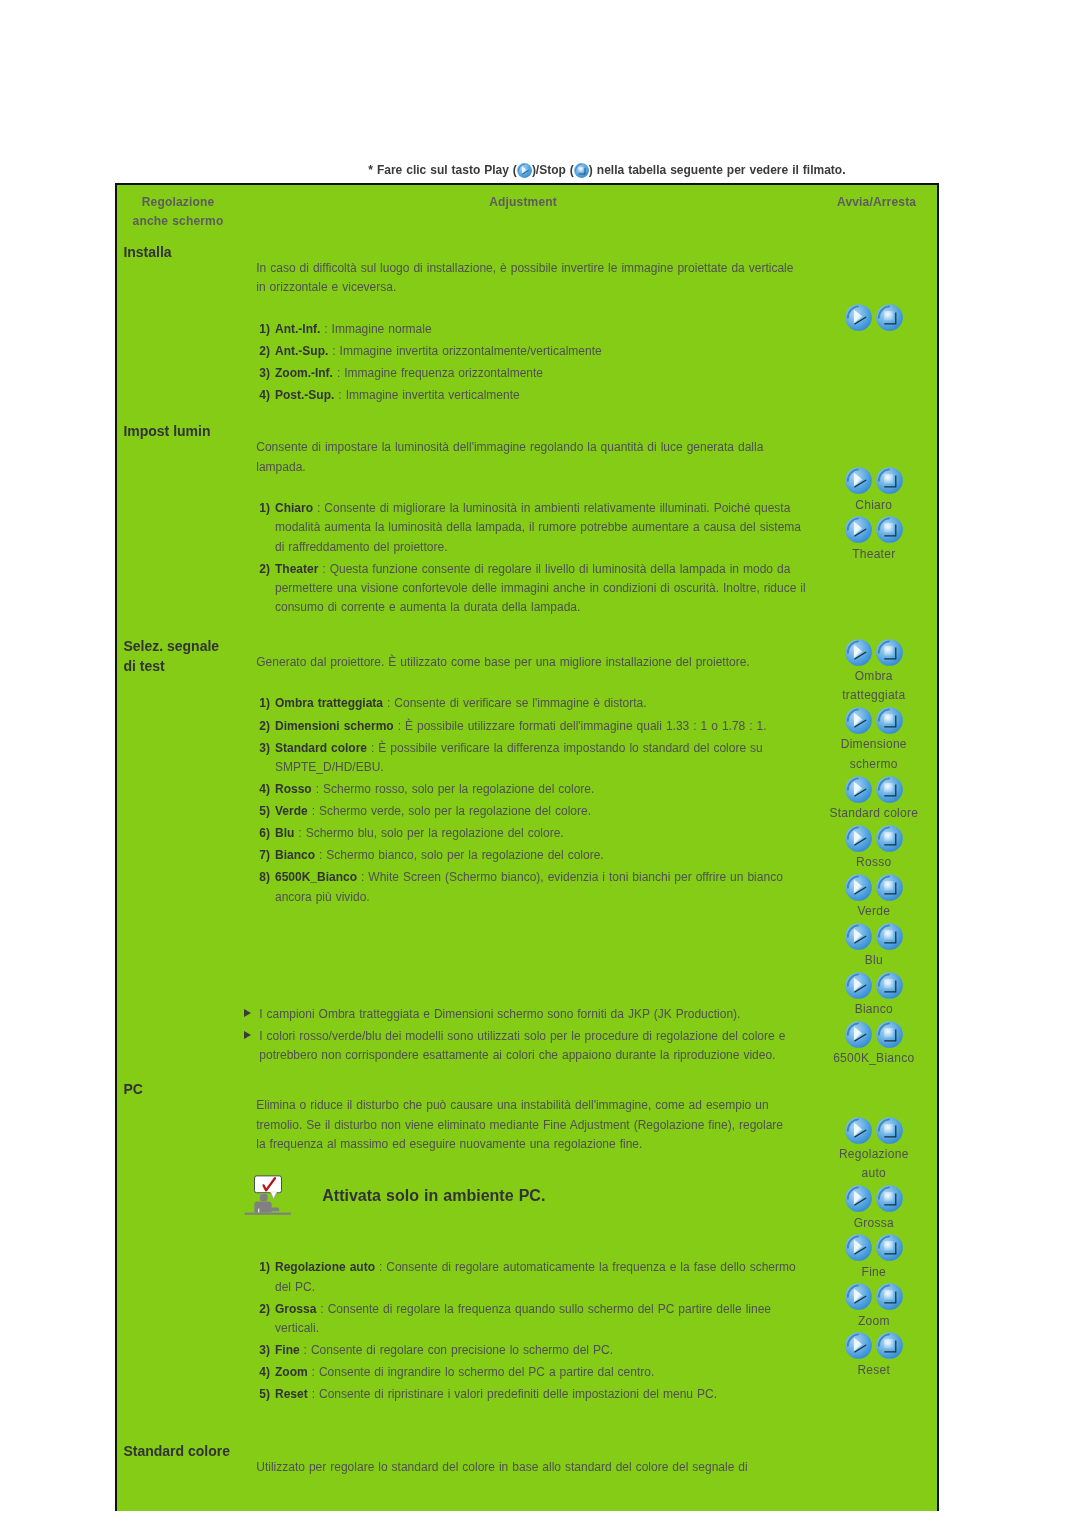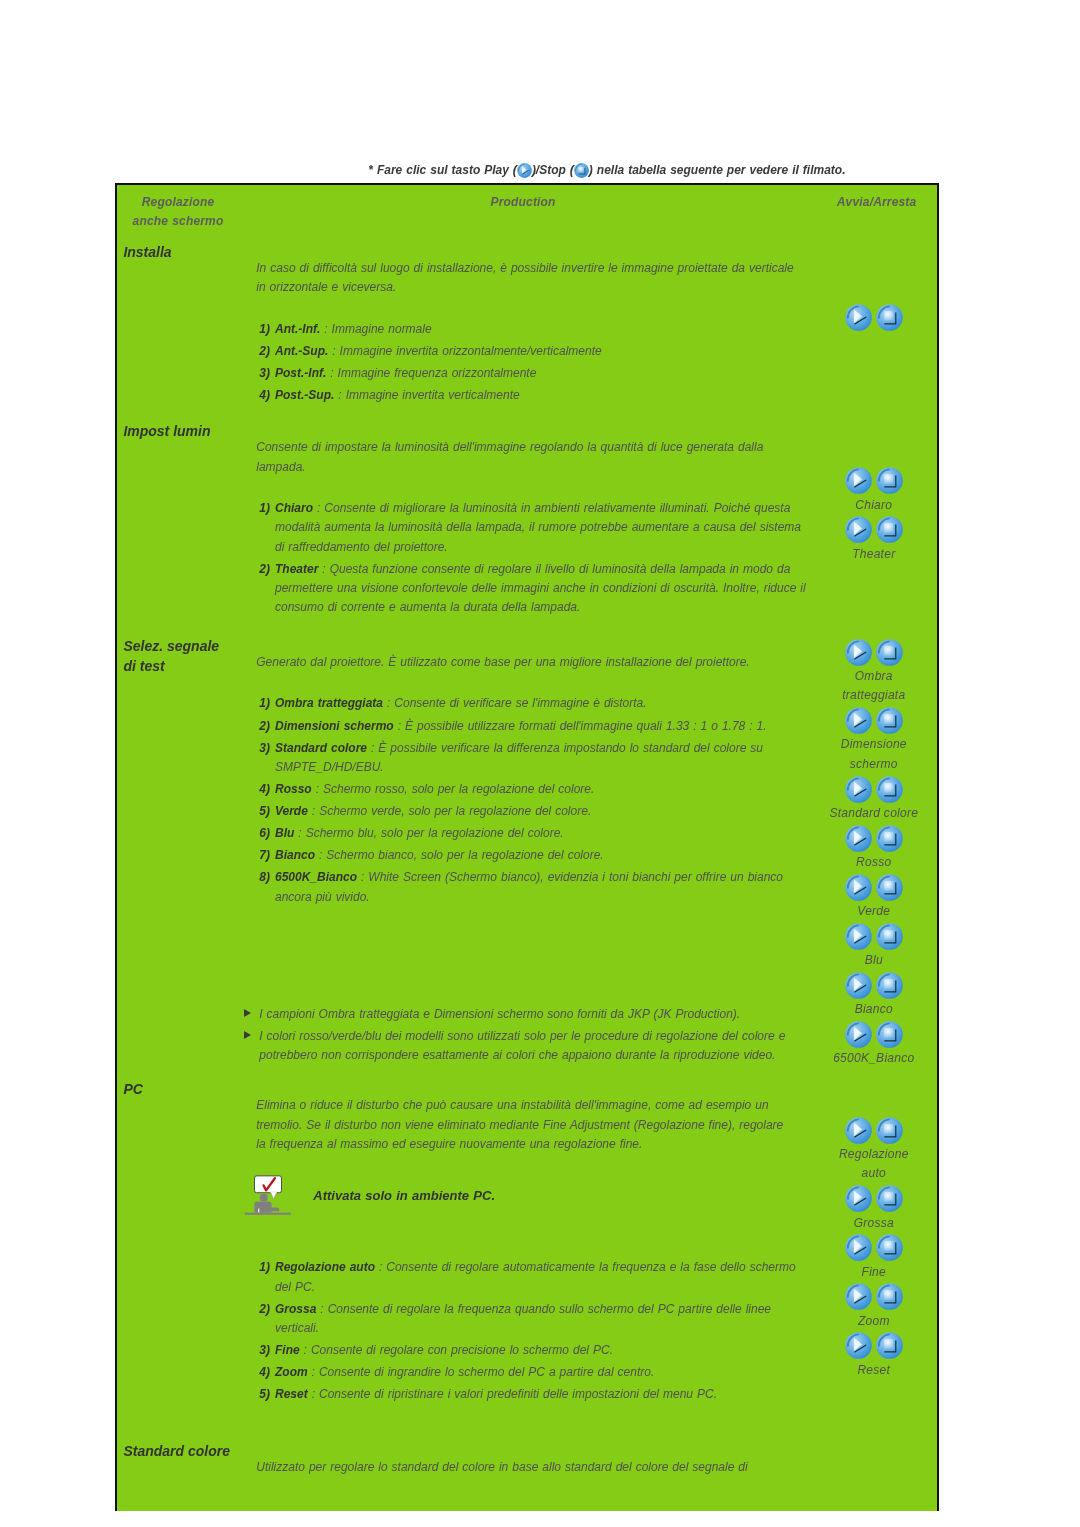--- a/index.html
+++ b/index.html
@@ -1,18 +1,18 @@
 <!DOCTYPE html>
 <html><head>
 <meta charset="utf-8">
 <title>Regolazione dello schermo</title>
 <style>
   html,body{margin:0;padding:0;background:#ffffff;}
   body{font-family:"Liberation Sans", sans-serif;color:#4c4c4c;font-size:12px;}
-  .page{position:relative;width:1080px;height:1527px;overflow:hidden;background:#fff;font-style:italic;}
+  .page{position:relative;width:1080px;height:1527px;overflow:hidden;background:#fff;}
 
   .note-line{position:absolute;left:115px;top:161px;width:730.5px;text-align:right;
              font-size:12px;font-weight:bold;color:#3a3a3a;white-space:nowrap;
              word-spacing:0.65px;line-height:19px;}
   .note-line .ico{display:inline-block;vertical-align:-3.6px;line-height:0;word-spacing:0;}
   .note-line .ico svg{filter:blur(0.2px);}
 
   .tbl{position:absolute;left:115px;top:183.2px;width:824px;
        border:2.5px solid #111111;border-bottom:none;
        box-sizing:border-box;background:#84cc16;}
@@ -50,21 +50,21 @@
   table.main > tbody > tr > td.dc2{padding-bottom:6.8px;}
   table.main > tbody > tr > td.dc3{padding-bottom:30.9px;}
   table.main > tbody > tr > td.dc4{padding-bottom:18px;}
   .rcell.rc0 .btnpair:first-child{margin-top:59.4px;}
   .rcell.rc1 .btnpair:first-child{margin-top:43.4px;}
   .rcell.rc2 .btnpair:first-child{margin-top:0px;}
   .rcell.rc3 .btnpair:first-child{margin-top:35.1px;}
 
   .note-box{position:relative;height:44px;margin:17.7px 0 42.5px 0;}
   .note-box .nicon{position:absolute;left:2.1px;top:0;line-height:0;}
-  .note-box .ntext{position:absolute;left:73px;top:13.9px;font-weight:bold;color:#333;font-size:13px;line-height:19.3px;white-space:nowrap;text-align:center;}
+  .note-box .ntext{position:absolute;left:82px;top:13.9px;font-weight:bold;color:#333;font-size:16px;line-height:19.3px;white-space:nowrap;text-align:center;}
 </style>
 </head>
 <body>
 
 <div class="page">
   <div class="note-line"><span>* Fare clic sul tasto Play (</span><span class="ico"><svg width="15" height="15" viewBox="0 0 27 27">
 <defs>
 <radialGradient id="pgAn1" cx="37%" cy="34%" r="72%">
   <stop offset="0%" stop-color="#aed5f1"></stop>
               <stop offset="40%" stop-color="#76b8e9"></stop>
@@ -113,31 +113,31 @@
   <div class="tbl">
    <table class="main">
     <colgroup>
           <col style="width:101px">
           <col style="width:524px">
           <col style="width:108px">
         </colgroup>
     <tbody>
      <tr class="hdr">
       <td><span>Regolazione</span><br><span>anche schermo</span></td>
-      <td>Production</td>
+      <td>Adjustment</td>
       <td>Avvia/Arresta</td>
      </tr>
      <tr>
       <td class="rowlabel rl0">Installa</td>
       <td class="desc dc0">
        <p>In caso di difficoltà sul luogo di installazione, è possibile invertire le immagine proiettate da verticale in orizzontale e viceversa.</p>
        <ol class="numlist">
         <li><span class="num">1)</span><b>Ant.-Inf.</b><span> : </span><span>Immagine normale</span></li>
         <li><span class="num">2)</span><b>Ant.-Sup.</b><span> : </span><span>Immagine invertita orizzontalmente/verticalmente</span></li>
-        <li><span class="num">3)</span><b>Post.-Inf.</b><span> : </span><span>Immagine frequenza orizzontalmente</span></li>
+        <li><span class="num">3)</span><b>Zoom.-Inf.</b><span> : </span><span>Immagine frequenza orizzontalmente</span></li>
         <li><span class="num">4)</span><b>Post.-Sup.</b><span> : </span><span>Immagine invertita verticalmente</span></li>
        </ol>
       </td>
       <td class="rcell rc0">
        <span class="btnpair"><svg width="27" height="27" viewBox="0 0 27 27">
 <defs>
 <radialGradient id="pgAr0b0" cx="37%" cy="34%" r="72%">
   <stop offset="0%" stop-color="#aed5f1"></stop>
                       <stop offset="40%" stop-color="#76b8e9"></stop>
   <stop offset="75%" stop-color="#4a9ddd"></stop>

